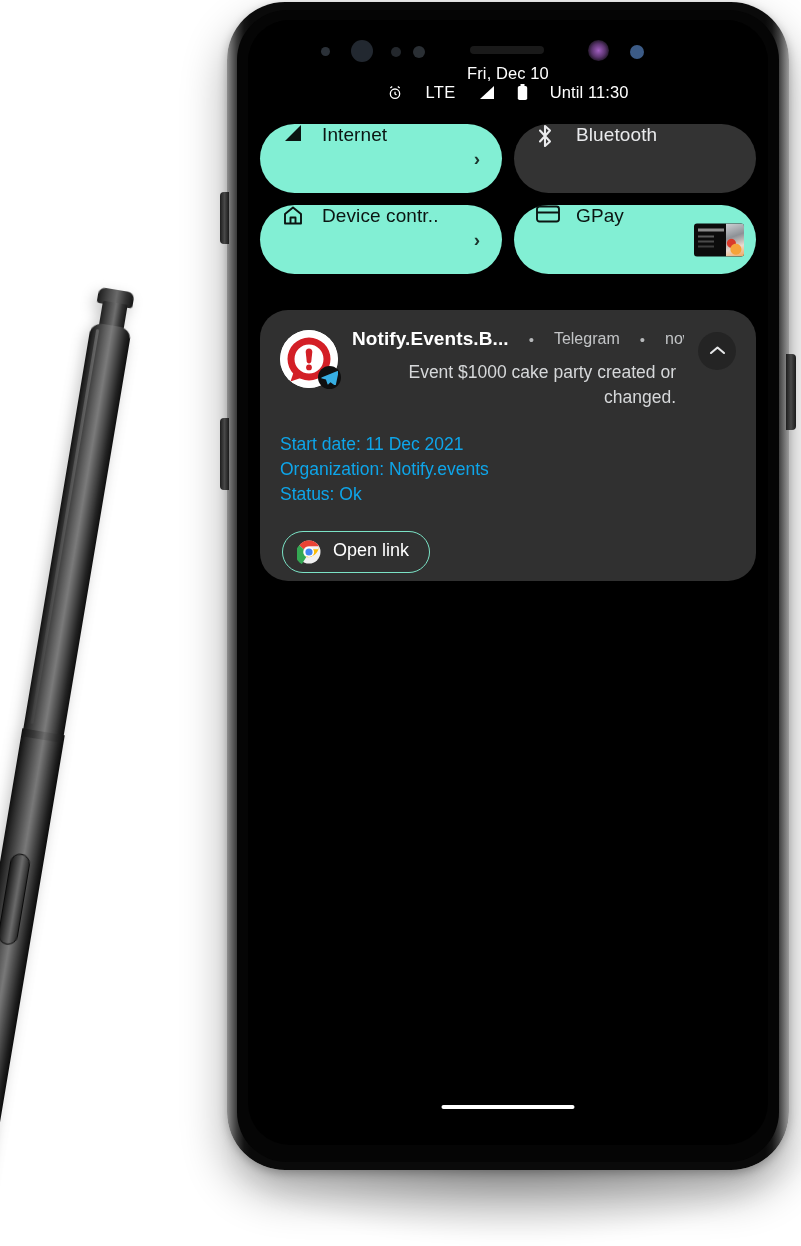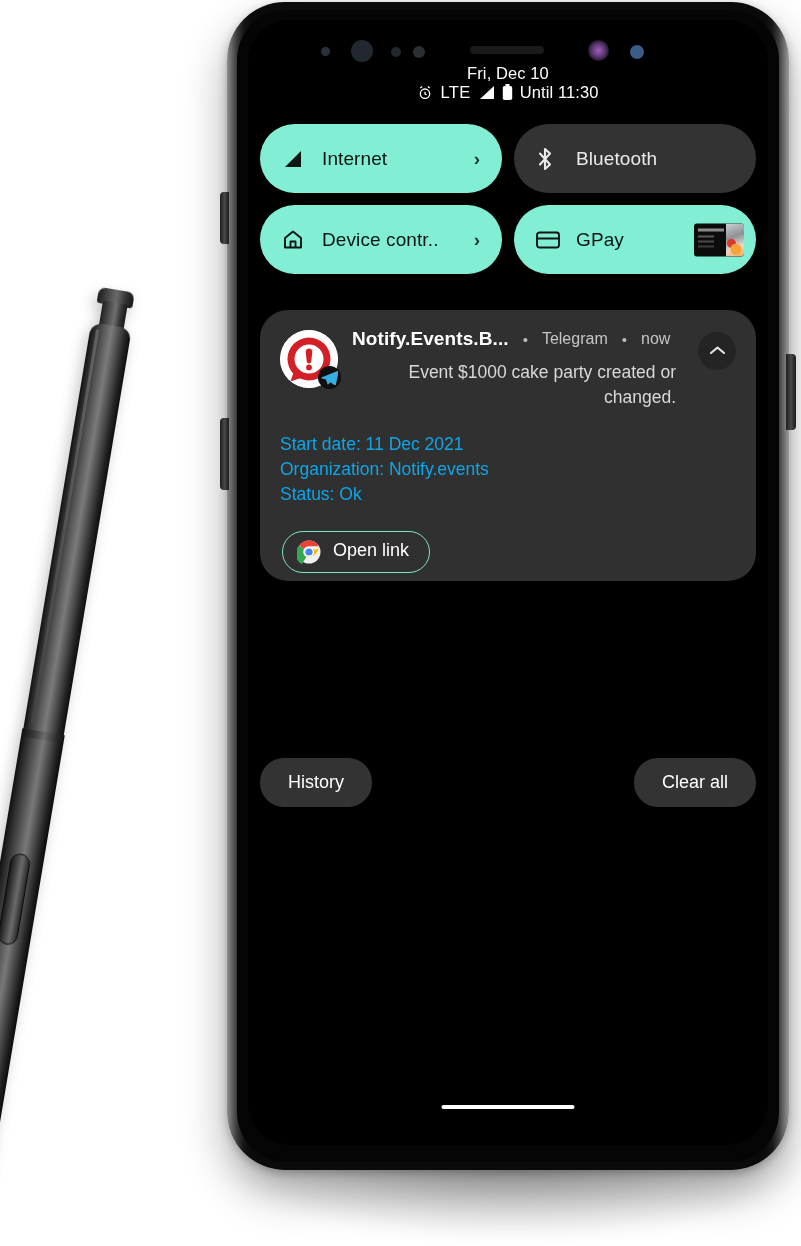--- a/index.html
+++ b/index.html
@@ -130,36 +130,36 @@
   .s-cam { left: 340px; top: 20px; width: 21px; height: 21px; background: radial-gradient(circle at 50% 50%, #a15fc0 0%, #5c3570 45%, #1b1320 75%, #0d0a10 100%); }
   .s-dot-5 { left: 382px; top: 25px; width: 14px; height: 14px; background: #3c5b86; }
 
   
   .status-bar {
     position: absolute; left: 0; top: 44px; width: 100%; height: 38px;
     display: flex; align-items: center; justify-content: space-between;
     padding: 0 26px;
     color: #ffffff; font-size: 16.5px; letter-spacing: 0.1px; flex-direction: column;
   }
-  .status-right { display: flex; align-items: center; gap: 7px; }
+  .status-right { display: flex; align-items: center; gap: 22px; }
   .status-right svg { display: block; }
   .lte-text { font-size: 16.5px; font-weight: 500; letter-spacing: 0.4px; }
   .until-text { font-size: 16.5px; }
 
   
   .qs-grid {
     position: absolute; left: 12px; top: 104px;
     width: 496px;
     display: grid; grid-template-columns: 1fr 1fr;
     gap: 12px 12px;
   }
   .tile {
     height: 69px;
     border-radius: 36px;
-    display: flex; align-items: center;
+    display: flex; align-items: flex-start;
     padding: 0 22px;
     gap: 16px;
     position: relative;
     cursor: pointer;
   }
   .tile.on { background: #82efd4; color: #0b1512; }
   .tile.off { background: #333333; color: #e9eaec; }
   .tile-label { font-size: 19px; font-weight: 500; letter-spacing: 0.1px; white-space: nowrap; }
   .tile .chev {
     position: absolute; right: 22px; top: 50%; transform: translateY(-50%);
@@ -203,21 +203,21 @@
     background: #ffffff; display: flex; align-items: center; justify-content: center;
     overflow: hidden;
   }
   .tg-badge {
     position: absolute; right: -3px; bottom: -1px;
     width: 23px; height: 23px; border-radius: 50%;
     background: #0f0f0f; display: flex; align-items: center; justify-content: center;
   }
   .notif-meta-col { flex: 1; min-width: 0; }
   .notif-title-row {
-    display: flex; align-items: center; gap: 14px;
+    display: flex; align-items: center; gap: 20px;
     white-space: nowrap; overflow: hidden;
   }
   .app-name { color: #ffffff; font-size: 19px; font-weight: 700; letter-spacing: 0.1px; }
   .meta-dot { color: #b6b8ba; font-size: 15px; }
   .meta-text { color: #c3c5c7; font-size: 16px; }
   .bell-icon { margin-left: 1px; }
   .notif-body {
     color: #d6d8da; font-size: 17.5px; line-height: 25px;
     margin-top: 10px; padding-right: 8px; text-align: right;
   }
@@ -454,20 +454,16 @@
               <circle cx="12" cy="12" r="3.6" fill="#4285f4"></circle>
             </svg>
           </span>
           <span>Open link</span>
         </button>
       </div>
 
 
     </div>
 
-    <div class="shade-controls">
-      <button class="pill-btn">History</button>
-      <button class="pill-btn">Clear all</button>
-    </div>
 
     <div class="home-indicator"></div>
   </div>
 </div>
 
 </body></html>

